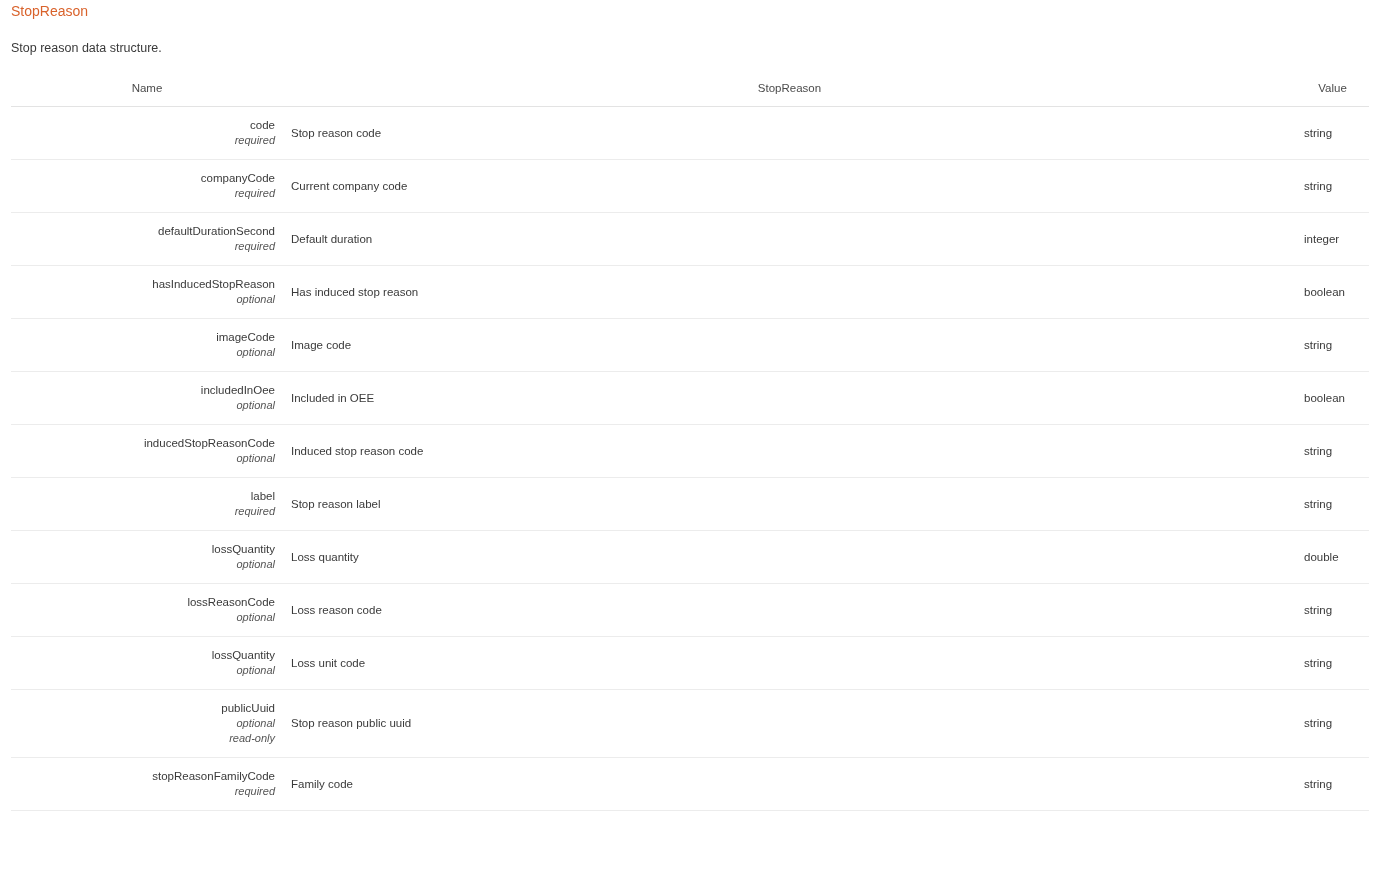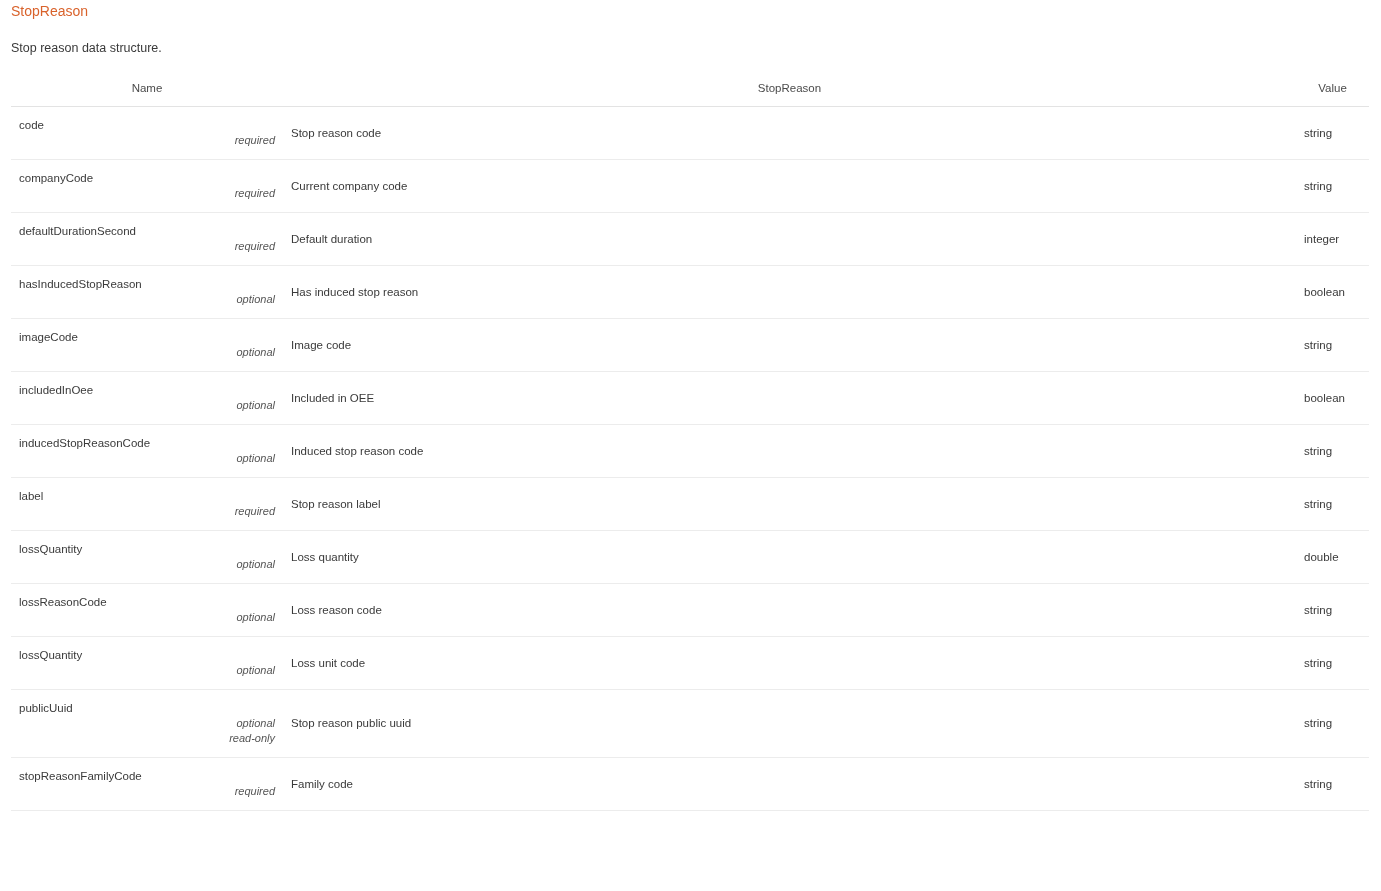--- a/index.html
+++ b/index.html
@@ -62,20 +62,21 @@
   }
   td.name-cell {
     vertical-align: top;
     padding-top: 12px;
   }
   .prop-name {
     display: block;
     font-size: 11.5px;
     color: #3a3a3a;
     line-height: 15px;
+    text-align: right;
   }
   .prop-flag {
     display: block;
     font-style: italic;
     font-size: 11px;
     color: #555555;
     line-height: 15px;
     text-align: right;
   }
   .val-type {

